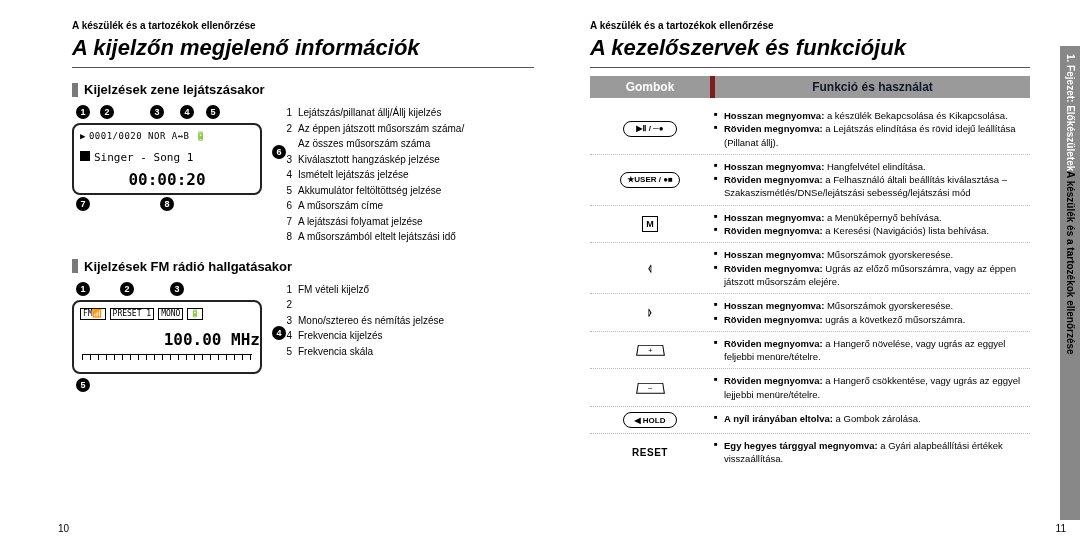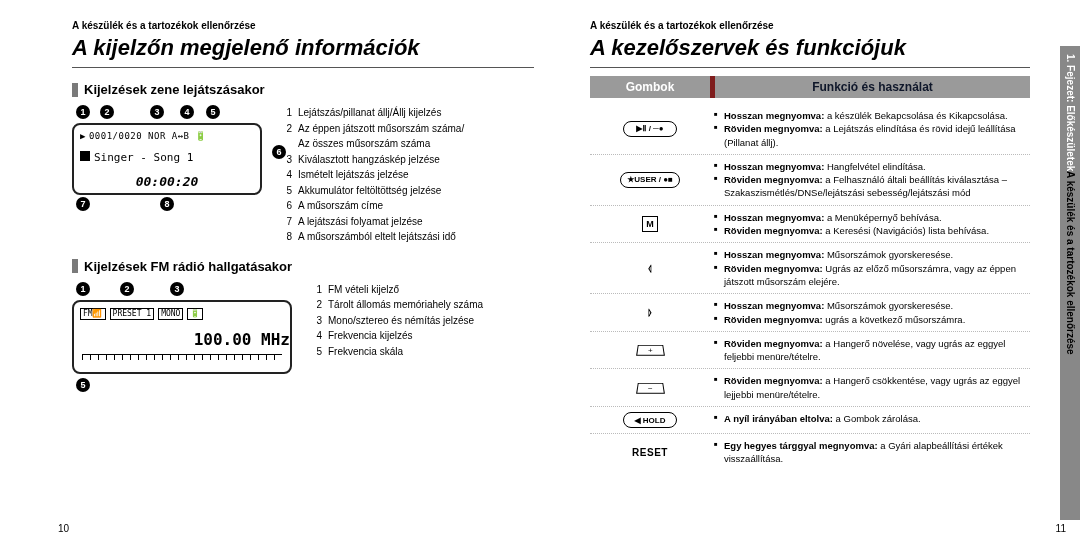--- a/index.html
+++ b/index.html
@@ -11,29 +11,29 @@
   .h1 { font-size:22px; font-weight:bold; font-style:italic; margin-bottom:8px; border-bottom:1px solid #555; padding-bottom:6px;}
   .sec-head { display:flex; align-items:center; margin:14px 0 8px 0; }
   .sec-bar { width:6px; height:14px; background:#7a7a7a; margin-right:6px; }
   .sec-title { font-size:13px; font-weight:bold; }
   .block { display:flex; gap:18px; }
   .lcd { border:2px solid #222; border-radius:8px; width:190px; height:72px; position:relative; background:#fff; font-family: monospace; }
   .lcd-top { position:absolute; top:6px; left:6px; font-size:9px; letter-spacing:.5px; display:flex; align-items:center; gap:3px;}
   .lcd-ico { display:inline-block; border:1px solid #000; padding:0 2px; font-size:8px; line-height:10px;}
   .lcd-title { position:absolute; top:26px; left:6px; font-size:11px; font-weight:normal; display:flex; align-items:flex-start; gap:4px;}
   .noteico { display:inline-block; width:10px; height:10px; background:#000; }
-  .lcd-time { position:absolute; bottom:4px; width:100%; text-align:center; font-size:13px; font-weight:bold;font-style:italic; }
+  .lcd-time { position:absolute; bottom:4px; width:100%; text-align:center; font-size:16px; font-weight:bold; }
   .callout { position:absolute; width:14px; height:14px; border-radius:50%; background:#000; color:#fff; font-size:9px; font-weight:bold; display:flex; align-items:center; justify-content:center; }
   .lcd-wrap { position:relative; padding:18px 0 18px 0; }
   .lcd-wrap .callout {  }
   .legend { font-size:10px; line-height:1.55; }
   .legend .row { display:flex; gap:6px; }
   .legend .num { width:12px; text-align:right; }
   
-  .lcd2 { border:2px solid #222; border-radius:8px; width:220px; height:74px; position:relative; background:#fff; font-family: monospace;}
+  .lcd2 { border:2px solid #222; border-radius:8px; width:190px; height:74px; position:relative; background:#fff; font-family: monospace;}
   .lcd2-top { position:absolute; top:6px; left:6px; font-size:9px; display:flex; gap:4px; align-items:center;}
   .lcd2-freq { position:absolute; top:28px; width:100%; text-align:right; font-size:16px; font-weight:bold; }
   .lcd2-scale { position:absolute; bottom:6px; left:8px; right:8px; height:12px; border-top:1px solid #000; }
   .lcd2-scale::before{ content:""; position:absolute; left:0; right:0; top:-1px; height:6px;
      background:repeating-linear-gradient(90deg,#000 0 1px, transparent 1px 8px);}
   
   .ctl-head { display:flex; margin-top:4px; margin-bottom:6px; }
   .ctl-head .c1 { width:120px; background:#9a9a9a; color:#fff; font-weight:bold; font-size:12px; text-align:center; padding:4px 0;}
   .ctl-head .c2 { flex:1; background:#9a9a9a; color:#0f172a; font-weight:bold; font-size:12px; text-align:center; padding:4px 0; border-left:5px solid #7f1d1d;}
   .ctl-row { display:flex; border-bottom:1px dotted #bbb; padding:5px 0; }
@@ -155,21 +155,20 @@
         </div>
       </div>
 
       <div class="legend" id="legend-fm">
           <div class="row">
             <span class="num">1</span>
             <span>FM vételi kijelző</span>
           </div>
           <div class="row">
             <span class="num">2</span>
-            <span>Tárolt állomás memóriahely száma</span>
           </div>
           <div class="row">
             <span class="num">3</span>
             <span>Mono/sztereo és némítás jelzése</span>
           </div>
           <div class="row">
             <span class="num">4</span>
             <span>Frekvencia kijelzés</span>
           </div>
           <div class="row">

